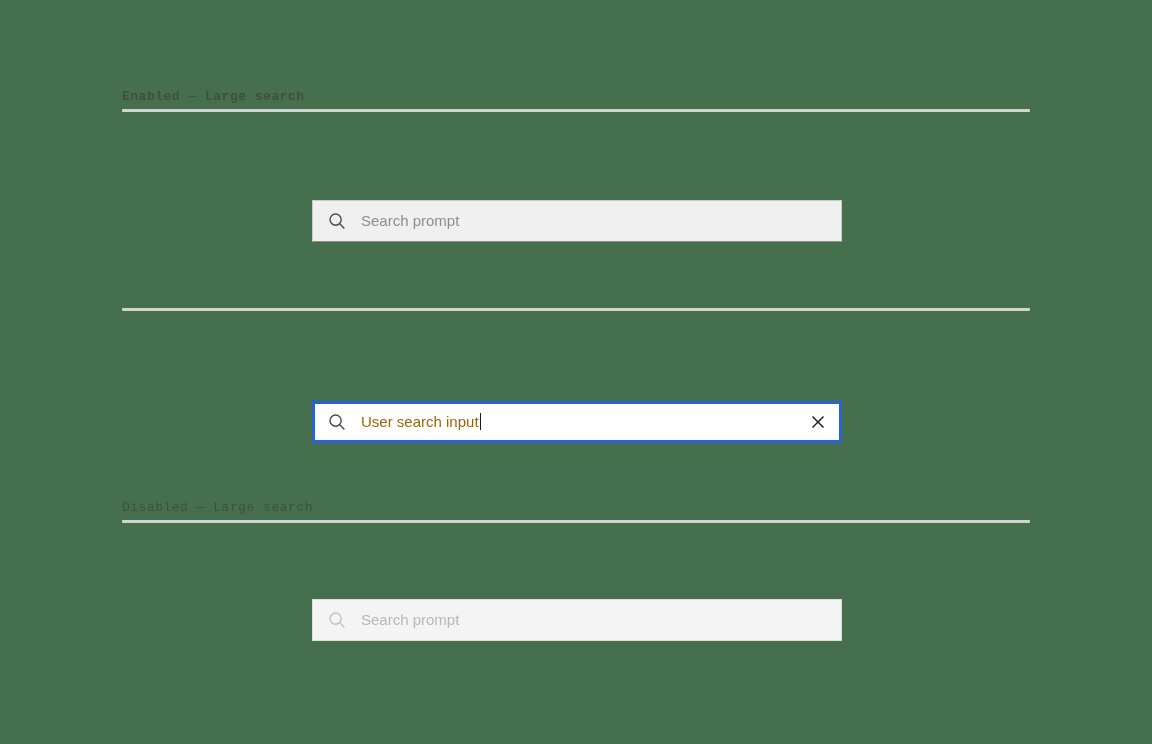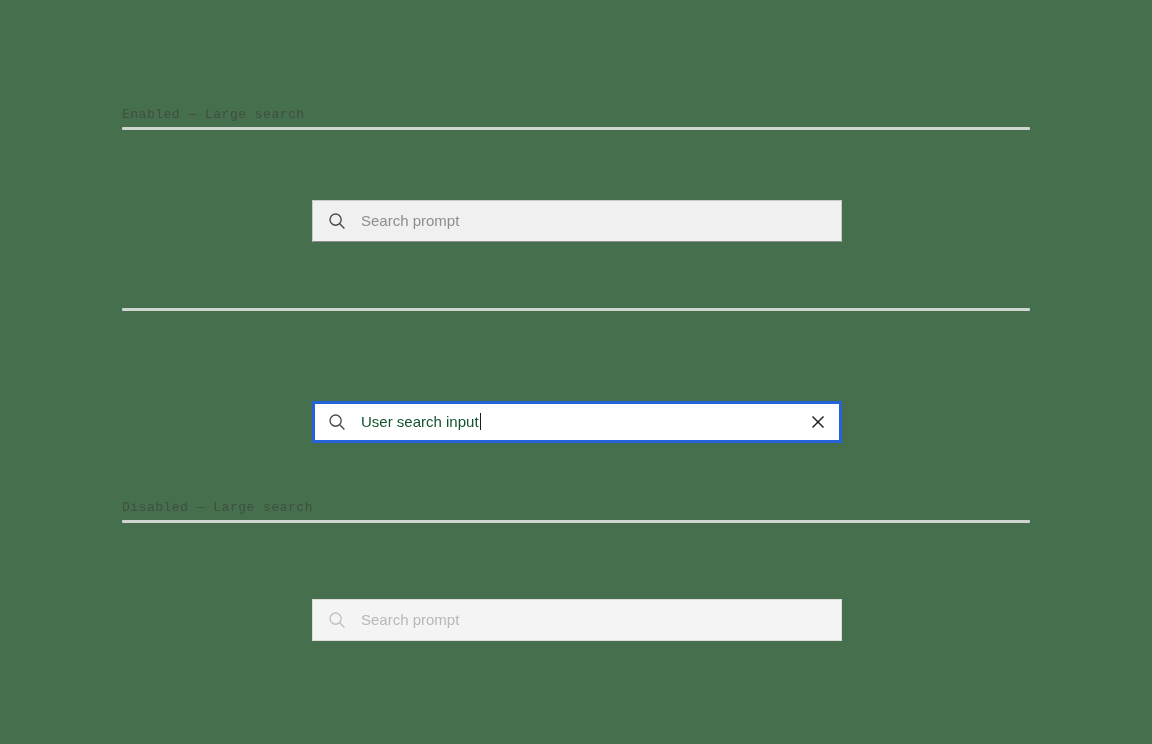--- a/index.html
+++ b/index.html
@@ -87,21 +87,21 @@
     margin-left: 14px;
     font-size: 15px;
     line-height: 20px;
     color: #6f6f6f;
     white-space: nowrap;
     overflow: hidden;
   }
   .search-text.placeholder { color: #8d8d8d; }
   .search-field.disabled .search-text { color: #b8b8b8; }
   .search-text.value {
-    color: #14532d;
+    color: #a16207;
     position: relative;
   }
   .caret {
     display: inline-block;
     width: 1px;
     height: 17px;
     background: #1c1c1c;
     vertical-align: -3px;
     margin-left: 1px;
   }
@@ -115,21 +115,21 @@
     justify-content: center;
     color: #1c1c1c;
     cursor: pointer;
   }
   .clear-btn svg { width: 14px; height: 14px; display: block; }
 </style>
 </head>
 <body>
 
 <div class="section">
-  <div class="section-head" style="top:108px;">
+  <div class="section-head" style="top:90px;font-weight:bold;">
     <div class="section-title">Enabled — Large search</div>
     <div class="section-rule"></div>
   </div>
 
   <div class="search-wrap" style="top:200px;">
     <div class="search-field">
       <span class="icon-search">
         <svg viewBox="0 0 20 20" fill="none" stroke="currentColor" stroke-width="1.4">
           <circle cx="8.6" cy="8.6" r="5.6"></circle>
           <line x1="12.8" y1="12.8" x2="17.4" y2="17.4"></line>

